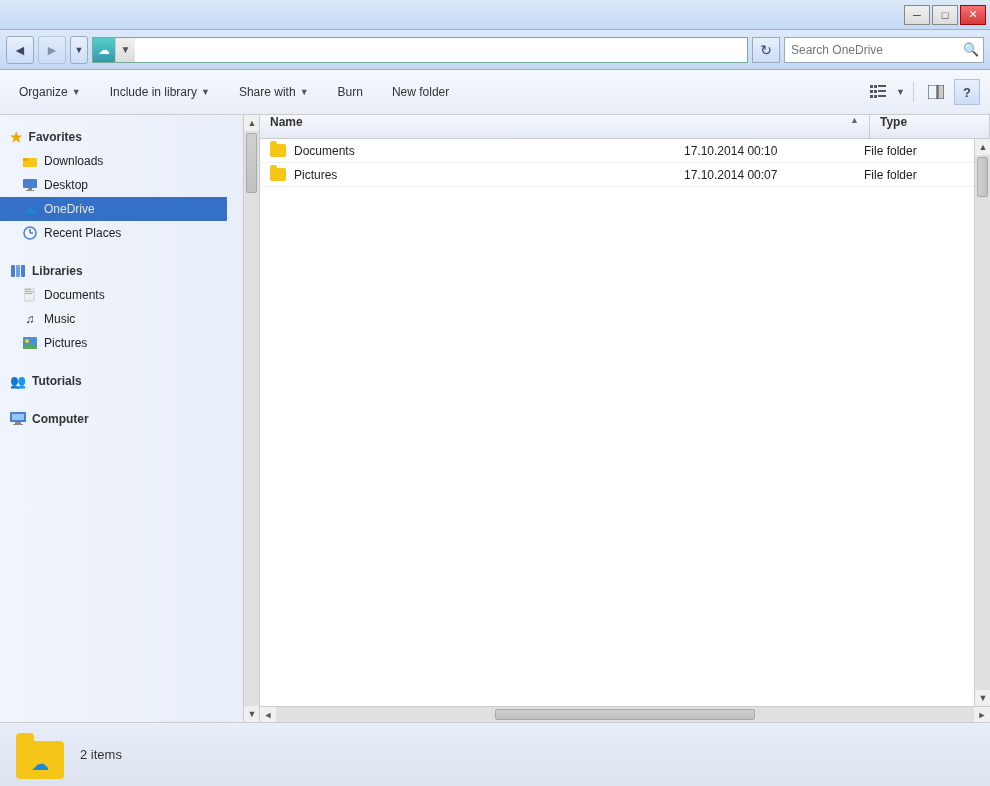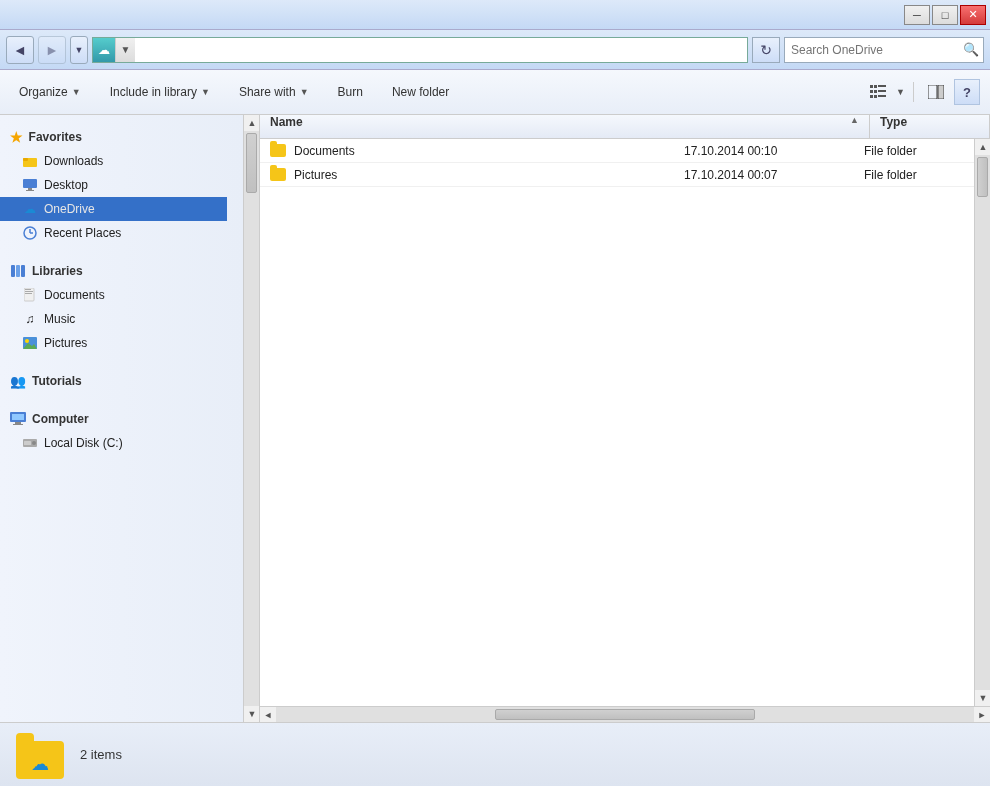--- a/index.html
+++ b/index.html
@@ -699,30 +699,20 @@
             <svg width="16" height="14" viewBox="0 0 16 14">
               <rect x="0" y="0" width="16" height="10" rx="1" fill="#4a7fd4"></rect>
               <rect x="2" y="2" width="12" height="6" fill="#90c8ff"></rect>
               <rect x="5" y="10" width="6" height="2" fill="#888"></rect>
               <rect x="3" y="12" width="10" height="1" fill="#888"></rect>
             </svg>
           </div>
           <span>Computer</span>
         </div>
 
-        <div class="sidebar-item">
-          <div class="sidebar-icon">
-            <svg width="14" height="12" viewBox="0 0 14 12">
-              <rect x="0" y="2" width="14" height="8" rx="1" fill="#aaa"></rect>
-              <circle cx="11" cy="6" r="2" fill="#888"></circle>
-              <rect x="1" y="4" width="7" height="4" rx="0.5" fill="#ccc"></rect>
-            </svg>
-          </div>
-          <span class="sidebar-item-label">Local Disk (C:)</span>
-        </div>
 
       </div>
     </div>
 
     <div class="sidebar-vscroll">
       <div class="scroll-arrow">▲</div>
       <div class="scroll-thumb-area">
         <div class="scroll-thumb"></div>
       </div>
       <div class="scroll-arrow">▼</div>

